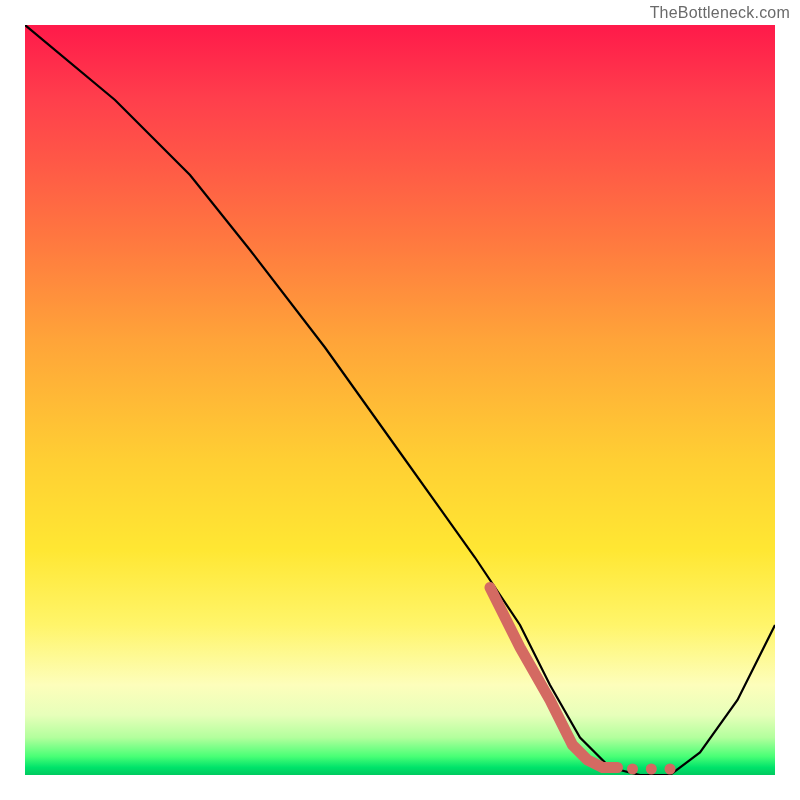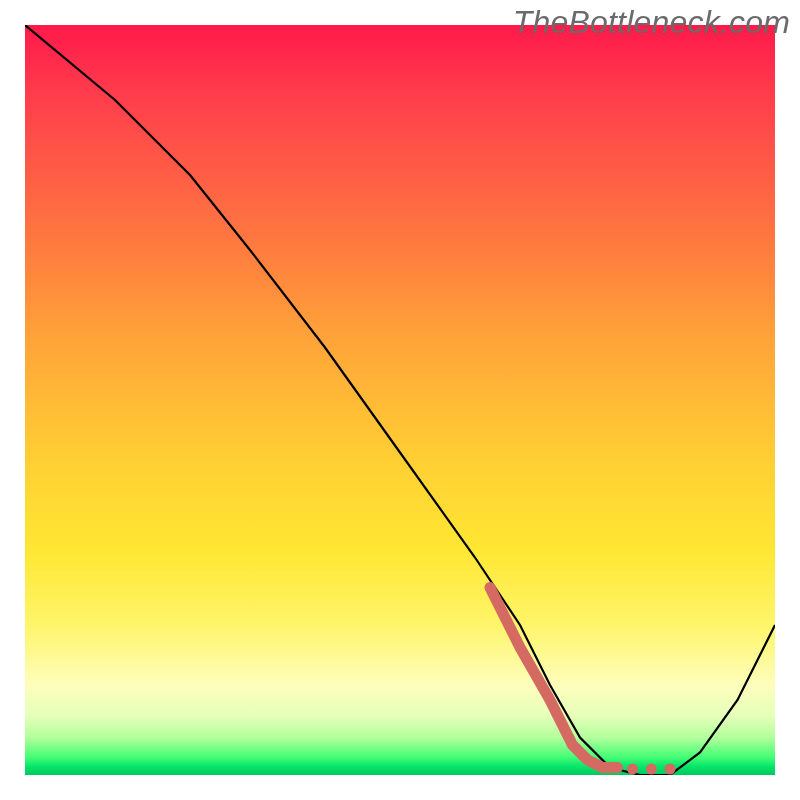--- a/index.html
+++ b/index.html
@@ -13,26 +13,25 @@
   .canvas {
     position: relative;
     width: 800px;
     height: 800px;
     background: #ffffff;
   }
   .watermark {
     position: absolute;
     top: 4px;
     right: 10px;
-    font-size: 32px;
+    font-size: 16px;
     font-weight: 500;
     color: #6a6a6a;
     letter-spacing: 0.2px;
     z-index: 10;
-    font-style: italic;
   }
   .plot-area {
     position: absolute;
     left: 25px;
     top: 25px;
     width: 750px;
     height: 750px;
   }
   
   .bg-gradient {

